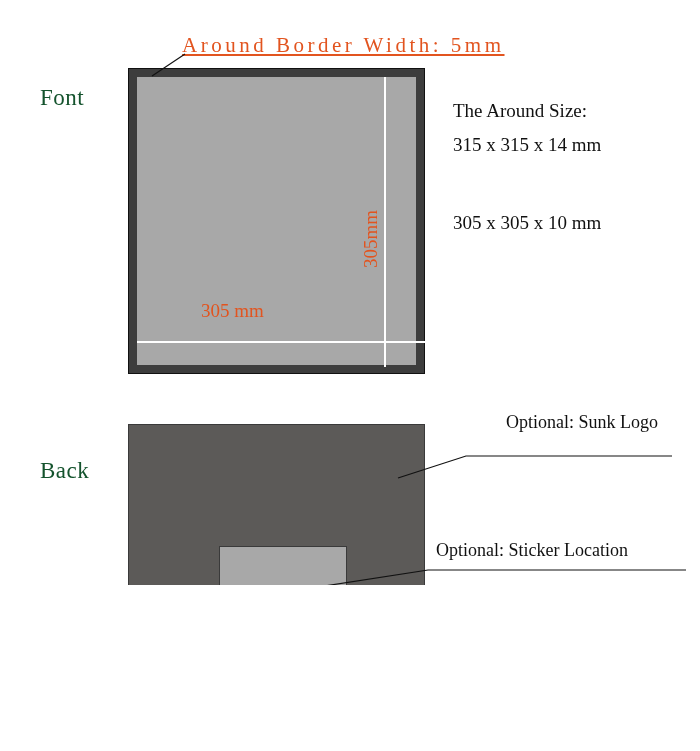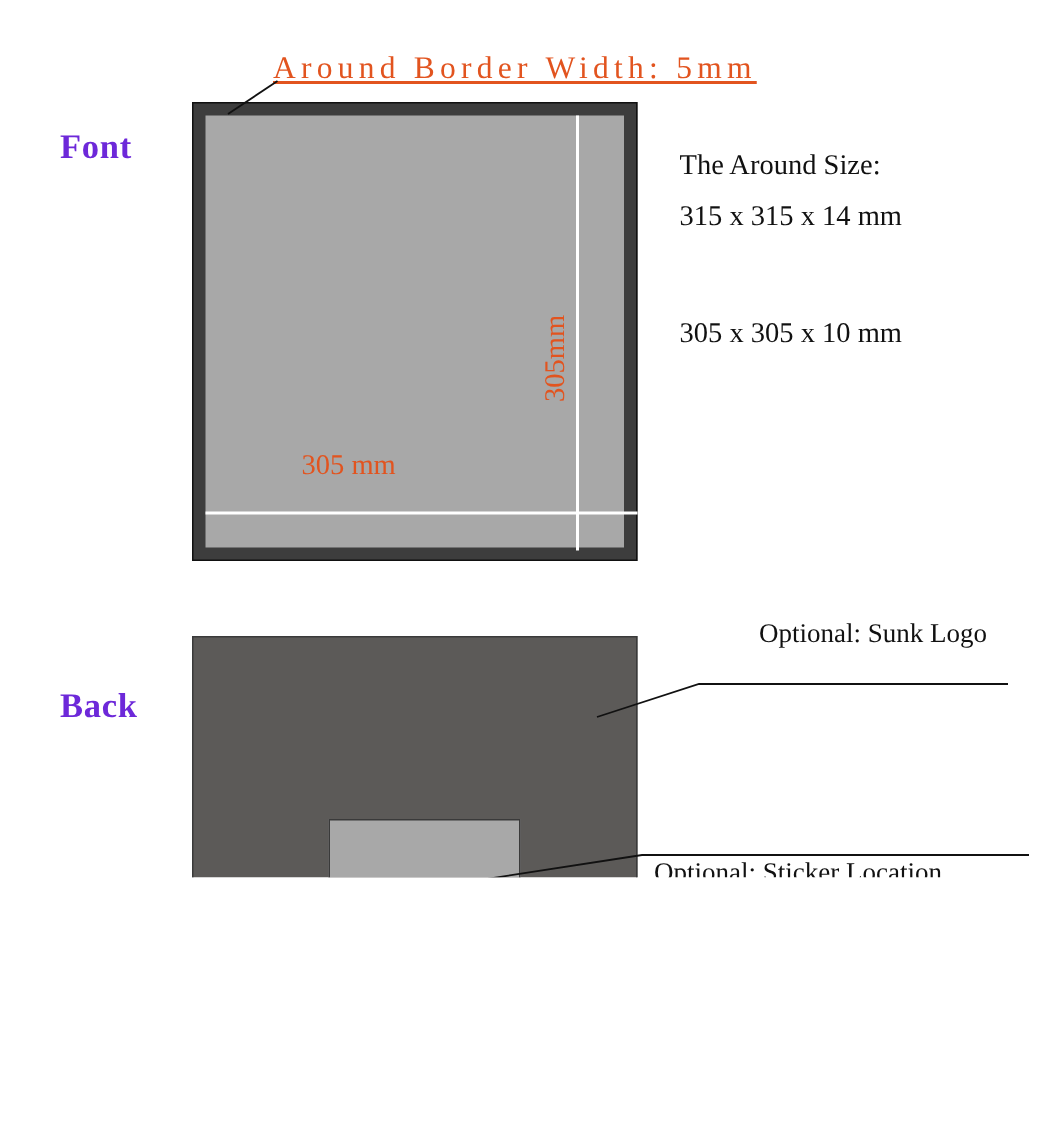--- a/index.html
+++ b/index.html
@@ -14,23 +14,23 @@
     background: #ffffff;
     overflow: hidden;
     font-family: "Liberation Serif", serif;
   }
 
   
   .abs { position: absolute; }
 
   
   .side-label {
-    color: #6d28d9;
+    color: #14532d;
     font-family: "Liberation Serif", serif;
-    font-weight: bold;
+    font-weight: normal;
     font-size: 23px;
     letter-spacing: 0.5px;
   }
 
   
   .top-title {
     color: #e2541f;
     font-family: "Liberation Serif", serif;
     font-size: 21px;
     letter-spacing: 3.5px;
@@ -139,21 +139,21 @@
   <div class="abs side-label" style="left:40px; top:458px;">Back</div>
 
   <div class="abs back-outer" style="left:128px; top:424px; width:297px; height:313px;">
 
     <div class="sticker-box" style="left:90px; top:121px; width:128px; height:76px;"></div>
   </div>
 
 
   <div class="abs callout" style="left:474px; top:412px;margin-left:32px;">Optional: Sunk Logo</div>
 
-  <div class="abs callout" style="left:436px; top:540px;margin-top:31px;">Optional: Sticker Location</div>
+  <div class="abs callout" style="left:436px; top:540px;">Optional: Sticker Location</div>
 
   <svg class="leaders" viewBox="0 0 700 751">
 
     <line x1="185" y1="54" x2="152" y2="76" stroke="#111111" stroke-width="1.2"></line>
 
     <polyline points="398,478 466,456 672,456" fill="none" stroke="#111111" stroke-width="1.2"></polyline>
 
     <polyline points="318,587 428,570 686,570" fill="none" stroke="#111111" stroke-width="1.2"></polyline>
   </svg>
 

